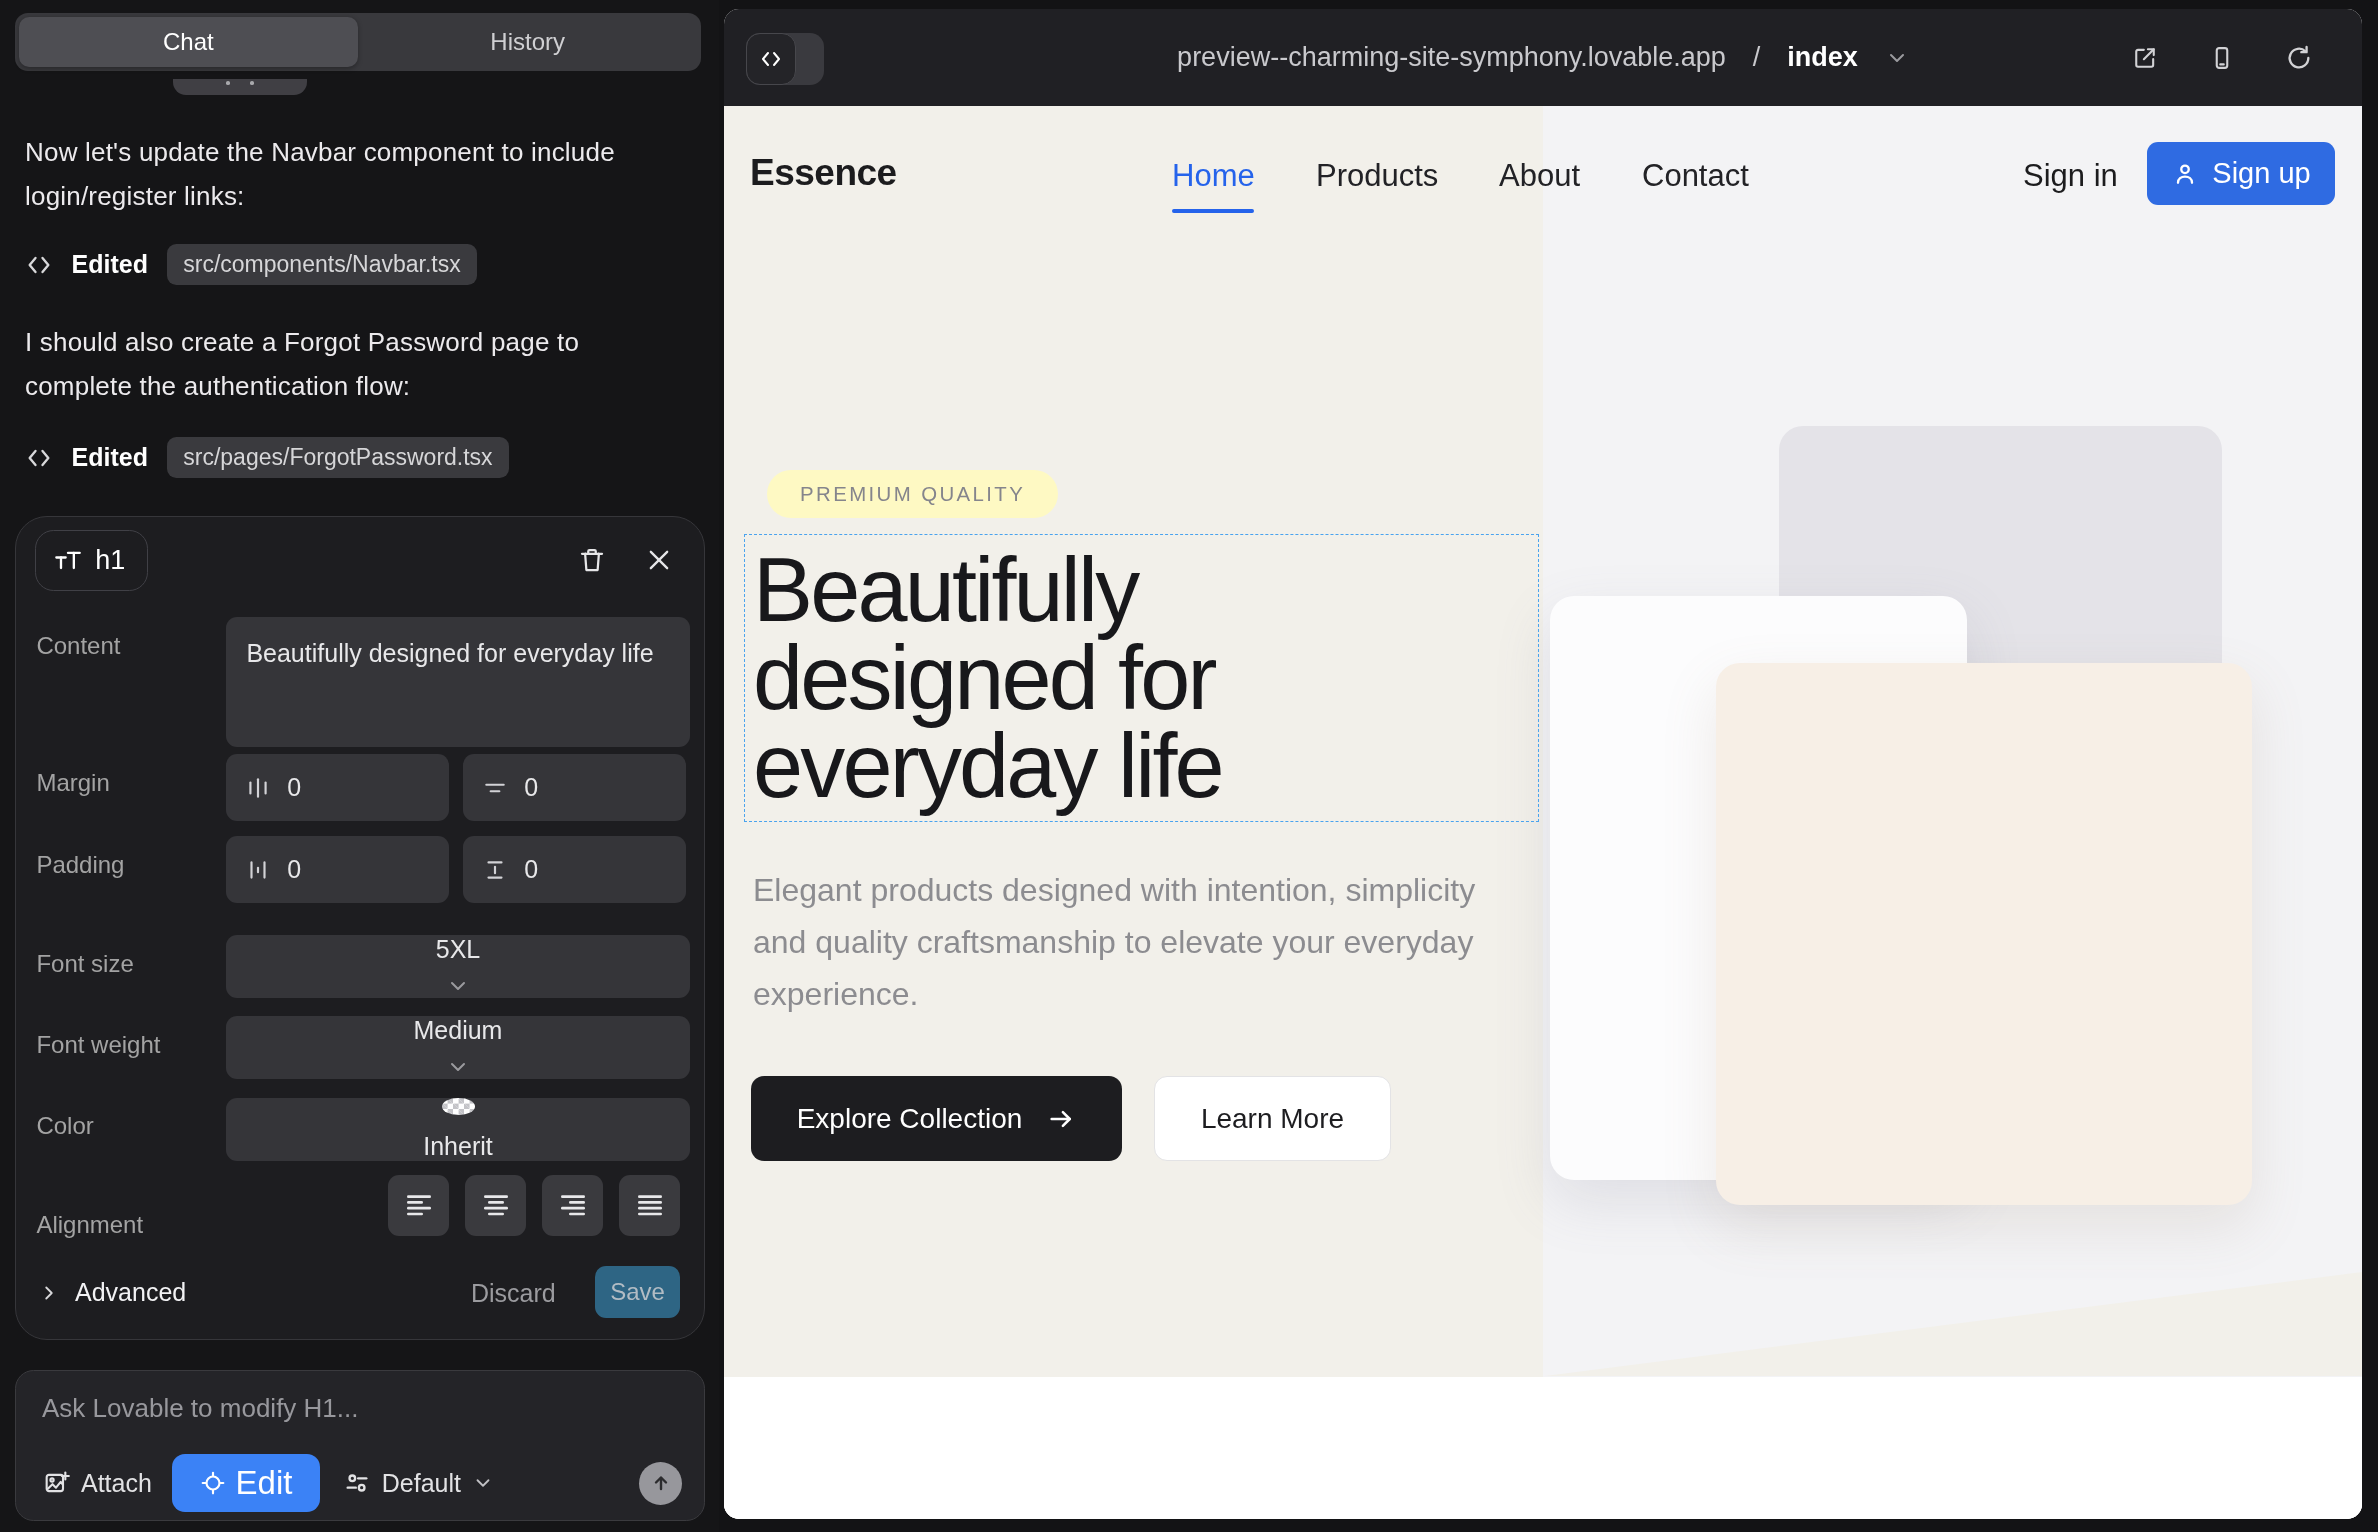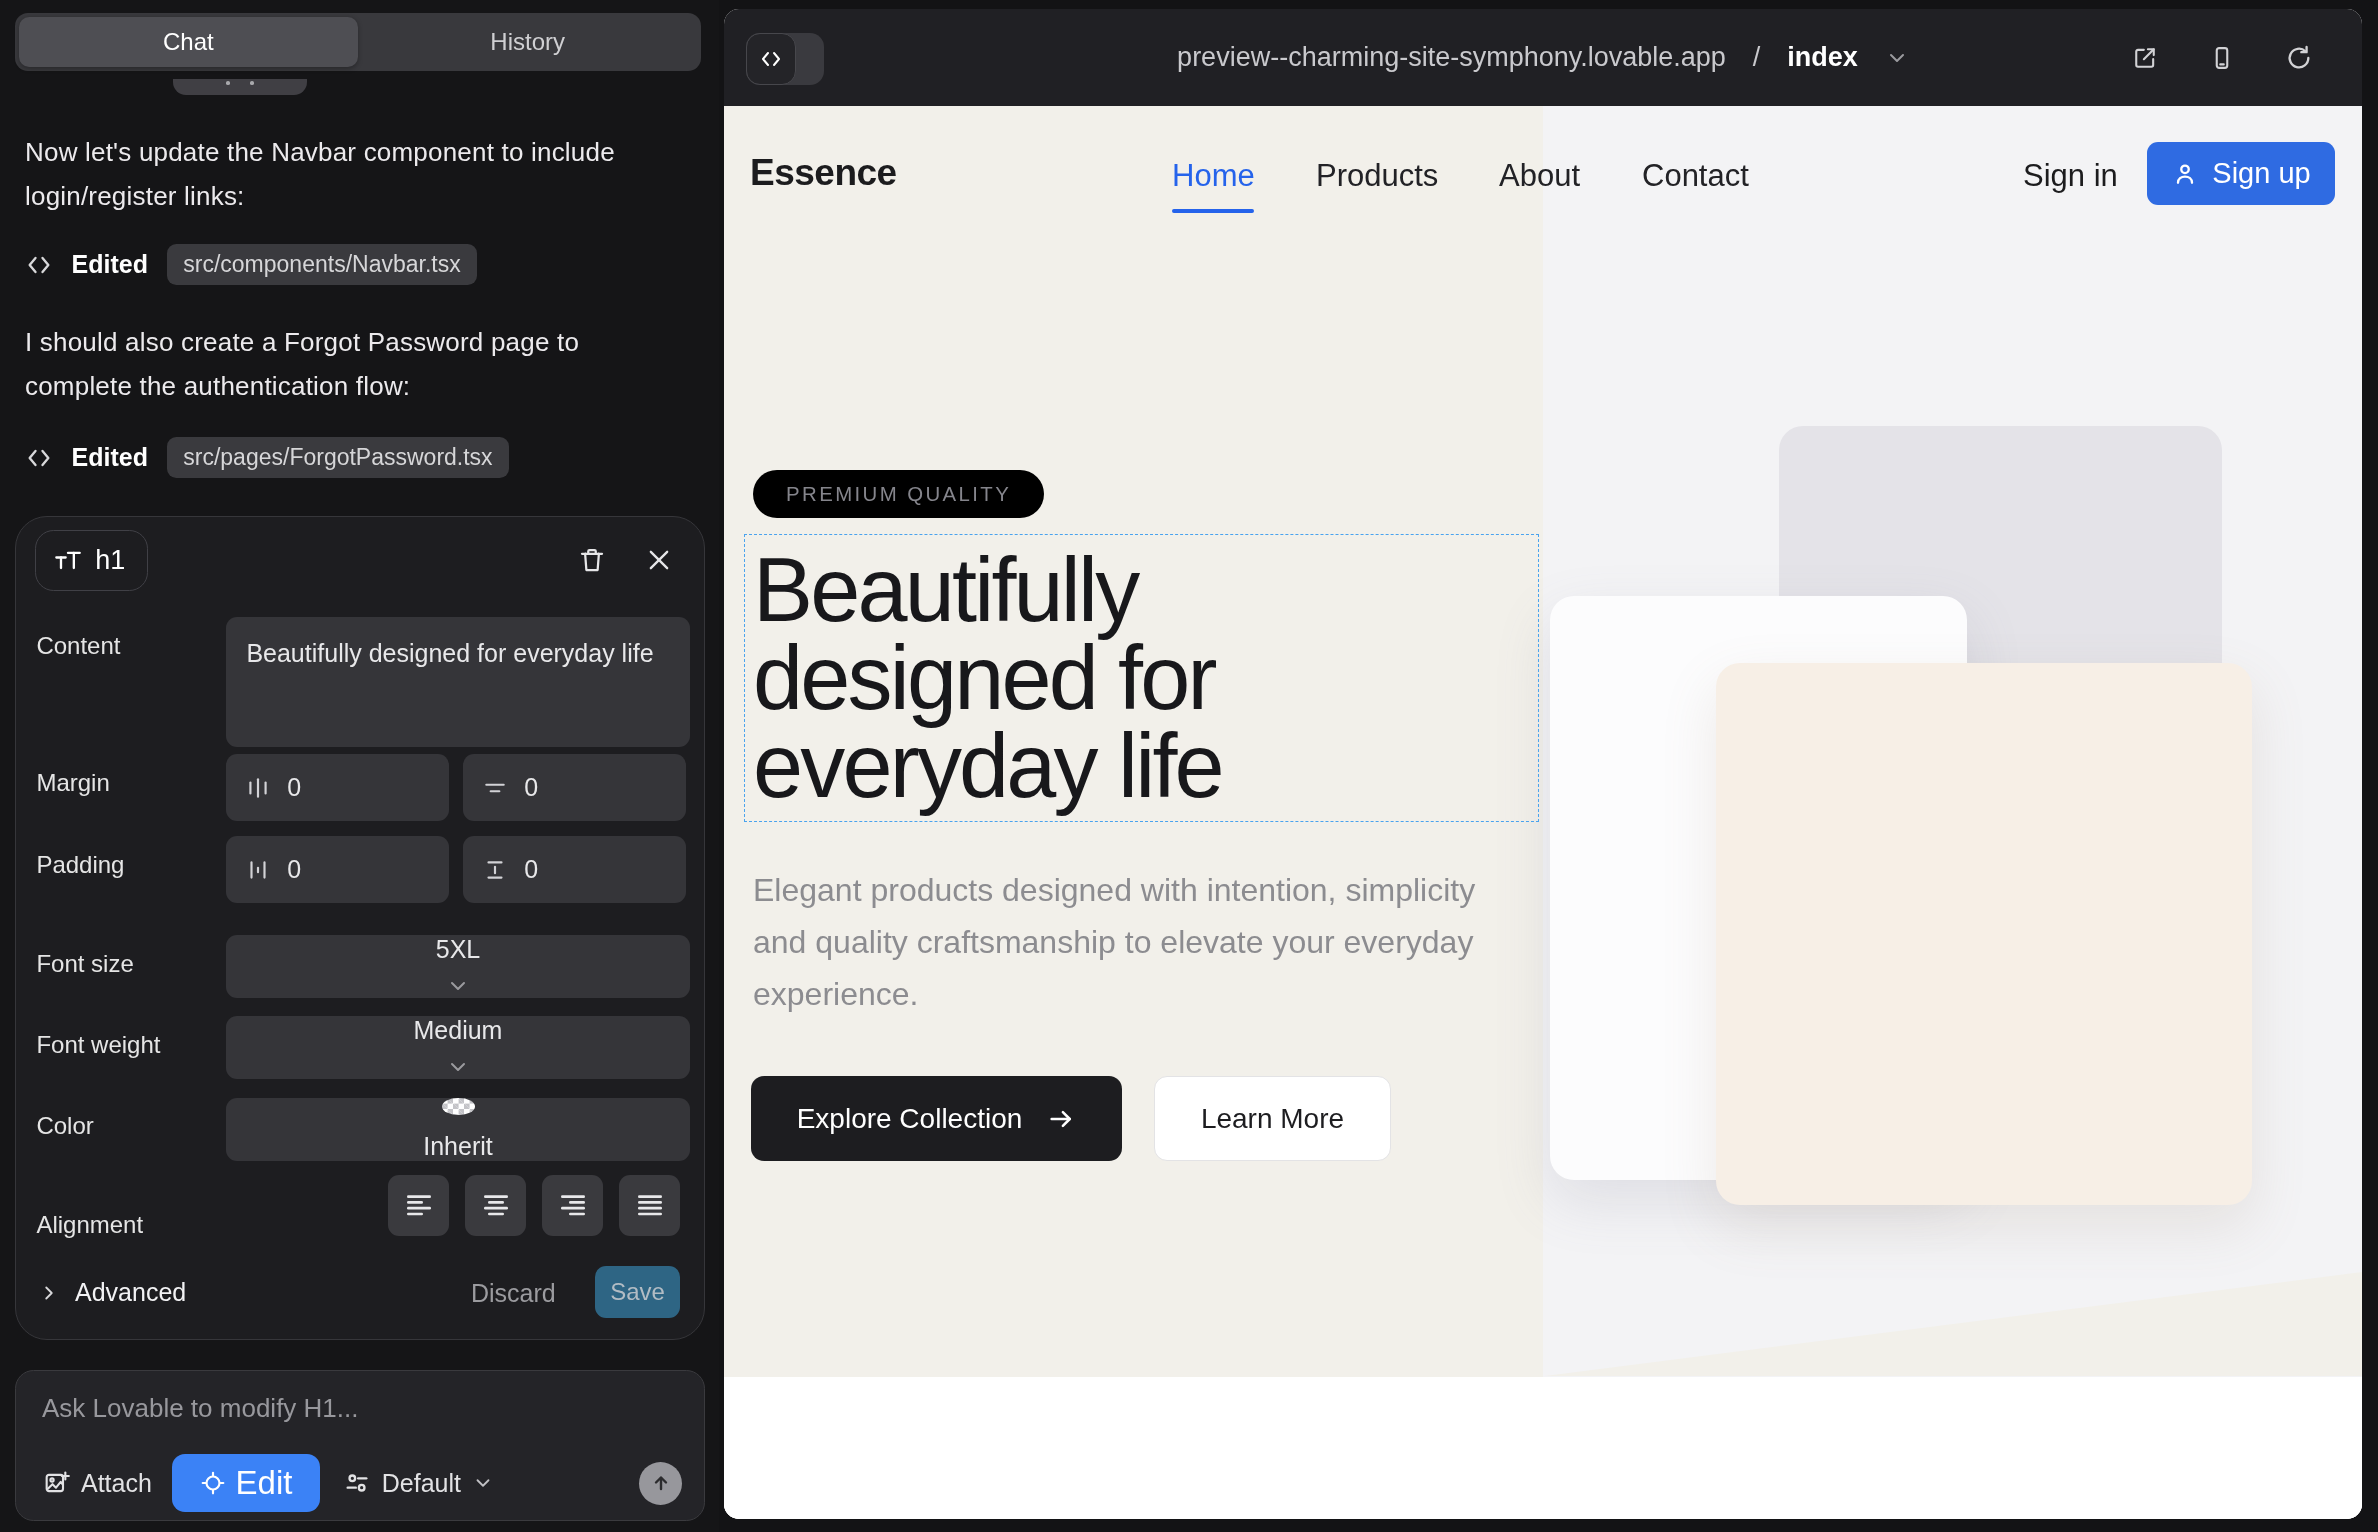--- a/index.html
+++ b/index.html
@@ -23,21 +23,21 @@
   .edit-row { left:25px; height:43px; display:flex; align-items:center; gap:18.6px; }
   .edit-row .code-glyph { color:#d8d8da; }
   .edit-label { font-size:25px; font-weight:700; color:#fff; }
   .file-chip { background:#3a3a3e; border-radius:9.3px; padding:7.4px 16.7px; font-size:23px; color:#d6d6d8; }
 
   
   .editor-card { left:15px; top:516px; width:690px; height:824px; background:#1d1d20; border:0.9px solid #36363a; border-radius:32px; }
   .tag-pill { left:18.6px; top:13px; height:61px; padding:0 22px 0 16.7px; border:0.9px solid #404046; border-radius:18.6px; display:inline-flex; align-items:center; gap:11px; color:#fff; font-size:27px; }
   .icon-btn { width:45px; height:45px; display:flex; align-items:center; justify-content:center; cursor:pointer; }
 
-  .fld-label { left:20.4px; font-size:24px; color:#e5e5e5; font-weight:500; }
+  .fld-label { left:20.4px; font-size:24px; color:#a3a3a3; font-weight:500; }
   .box { background:#353539; border-radius:11px; color:#e8e8ea; font-size:25px; }
   .val-box { display:flex; align-items:center; gap:16.7px; padding:0 18.6px; }
   .content-box { left:210px; top:100px; width:464px; height:130px; padding:15px 20.4px; line-height:43px; border:none; resize:none; font-family:"Liberation Sans",sans-serif; }
   .select-box { display:flex; align-items:center; padding:0 20.4px;flex-direction:column; }
   .select-box .grow { flex:1; }
   .align-btn { width:61px; height:61px; background:#3a3a3e; border-radius:11px; display:flex; align-items:center; justify-content:center; cursor:pointer; }
   .advanced { display:flex; align-items:center; gap:15px; color:#f2f2f4; font-size:25px; font-weight:500; cursor:pointer; }
   .discard-btn { color:#9b9b9f; font-size:25px; cursor:pointer; }
   .save-btn { left:579px; top:749px; width:85px; height:52px; background:#2e6584; border-radius:11px; color:#b2bcc4; font-size:24px; display:flex; align-items:center; justify-content:center; cursor:pointer; }
 
@@ -71,21 +71,21 @@
   .shape-white { left:826px; top:490px; width:417px; height:584px; background:#fcfcfd; box-shadow:0 22px 56px rgba(120,120,140,.16); }
   .shape-cream { left:992px; top:557px; width:536px; height:542px; background:#f7efe6; box-shadow:0 22px 56px rgba(140,120,100,.14); }
 
   .navbar-logo { left:26px; top:46px; font-size:37px; font-weight:700; color:#1c1c1e; letter-spacing:-0.5px; }
   .nav-link { top:52px; font-size:31px; color:#222226; cursor:pointer; }
   .nav-link.active { color:#2563eb; }
   .nav-underline { left:448px; top:103px; width:82px; height:3.7px; background:#2563eb; border-radius:1.9px; }
   .signin { left:1299px; top:52px; font-size:31px; color:#1c1c1e; cursor:pointer; }
   .signup-btn { left:1423px; top:36px; width:188px; height:63px; background:#2f6be2; border-radius:11px; color:#fff; font-size:29px; display:flex; align-items:center; justify-content:center; gap:13px; cursor:pointer; }
 
-  .badge { left:29px; top:364px; height:48px; padding:0 33px; background:#000000; border-radius:24px; display:inline-flex; align-items:center; font-size:20.4px; letter-spacing:2.4px; color:#85858c; font-weight:500; }
+  .badge { left:43px; top:364px; height:48px; padding:0 33px; background:#fef9c3; border-radius:24px; display:inline-flex; align-items:center; font-size:20.4px; letter-spacing:2.4px; color:#85858c; font-weight:500; }
   .dashed-box { left:20.4px; top:428px; width:795px; height:288px; border:1.9px dashed #4aa3ee; }
   .headline { left:29px; top:440px; font-size:90px; line-height:88px; font-weight:500; color:#18181b; letter-spacing:-2.8px; }
   .hero-desc { left:29px; top:758px; width:742px; font-size:32px; line-height:52px; color:#8c8c90; }
   .cta-primary { left:27px; top:970px; width:371px; height:85px; background:#1d1d20; border-radius:13px; color:#fff; font-size:28px; display:flex; align-items:center; justify-content:center; gap:24px; cursor:pointer; }
   .cta-secondary { left:430px; top:970px; width:237px; height:85px; background:#fff; border:0.9px solid #e3e3e5; border-radius:13px; color:#1d1d20; font-size:28px; display:flex; align-items:center; justify-content:center; cursor:pointer; }
   .bottom-strip { position:absolute; left:0; top:1271px; width:1638px; height:142px; background:#ffffff; }
 </style>
 </head>
 <body>
 

